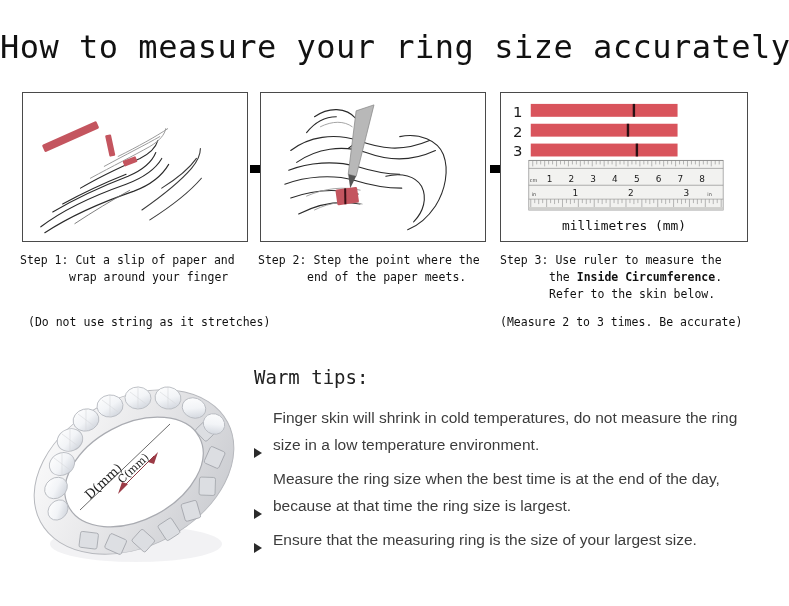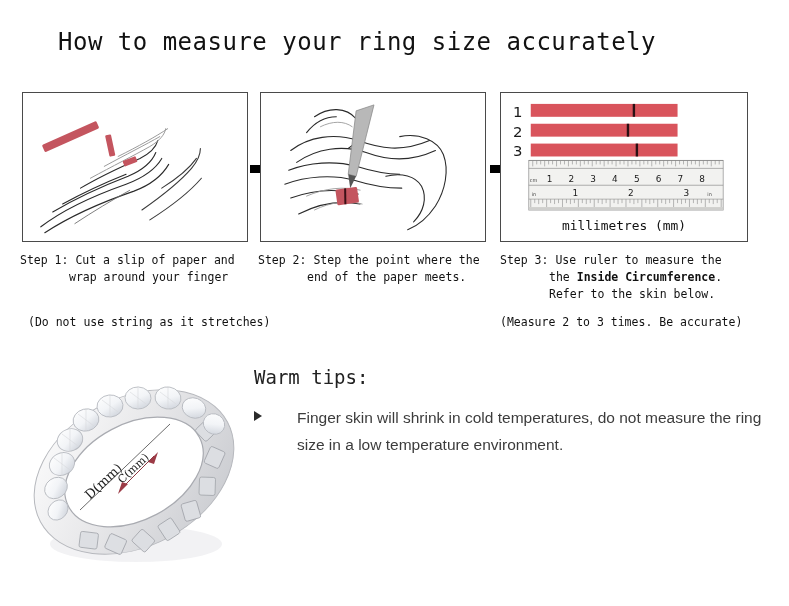--- a/index.html
+++ b/index.html
@@ -17,25 +17,24 @@
   }
 
   
   #page-title {
     position: absolute;
     left: 0;
     top: 28px;
     width: 680px;
     text-align: center;
     font-family: "DejaVu Sans Mono", monospace;
-    font-size: 24px;
+    font-size: 32px;
     letter-spacing: 0.5px;
     color: #111111;
     white-space: nowrap;
-    padding-left: 17px;
   }
 
   
   #steps-row {
     position: absolute;
     left: 22px;
     top: 92px;
     width: 726px;
     height: 150px;
   }
@@ -108,23 +107,22 @@
     width: 520px;
   }
   #tips-heading {
     font-family: "DejaVu Sans Mono", monospace;
     font-size: 19px;
     color: #222222;
     margin-bottom: 16px;
   }
   .tip-row {
     display: flex;
-    align-items: flex-start;
+    align-items: flex-end;
     margin-bottom: 7px;
-    gap: 24px;
   }
   .tip-bullet {
     flex: 0 0 auto;
     width: 0;
     height: 0;
     border-top: 5.5px solid transparent;
     border-bottom: 5.5px solid transparent;
     border-left: 8px solid #2b2b2b;
     margin-top: 7px;
     margin-right: 11px;
@@ -381,14 +379,22 @@
 </svg>
 
 <div id="tips-block">
   <div id="tips-heading">Warm tips:</div>
 
   <div class="tip-row">
     <span class="tip-bullet"></span>
     <span class="tip-text">Finger skin will shrink in cold temperatures, do not measure the ring size in a low temperature environment.</span>
   </div>
 
-
+  <div class="tip-row">
+    <span class="tip-bullet"></span>
+    <span class="tip-text">Measure the ring size when the best time is at the end of the day, because at that time the ring size is largest.</span>
+  </div>
+
+  <div class="tip-row">
+    <span class="tip-bullet"></span>
+    <span class="tip-text">Ensure that the measuring ring is the size of your largest size.</span>
+  </div>
 </div>
 
 </body></html>

